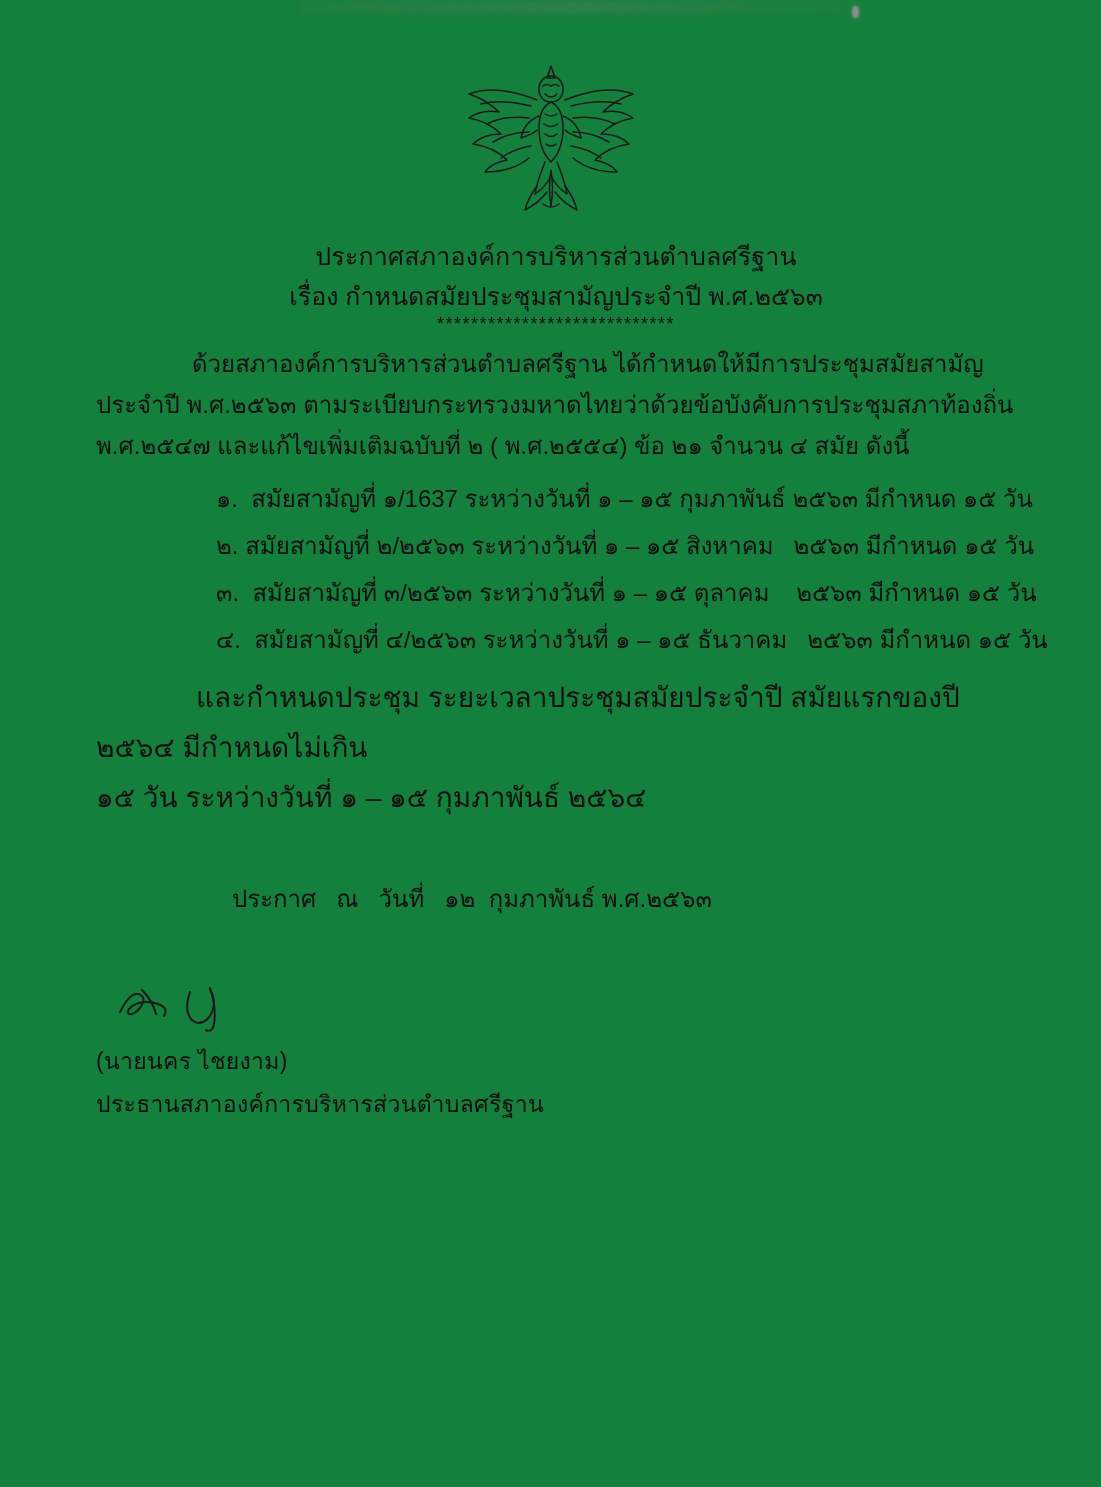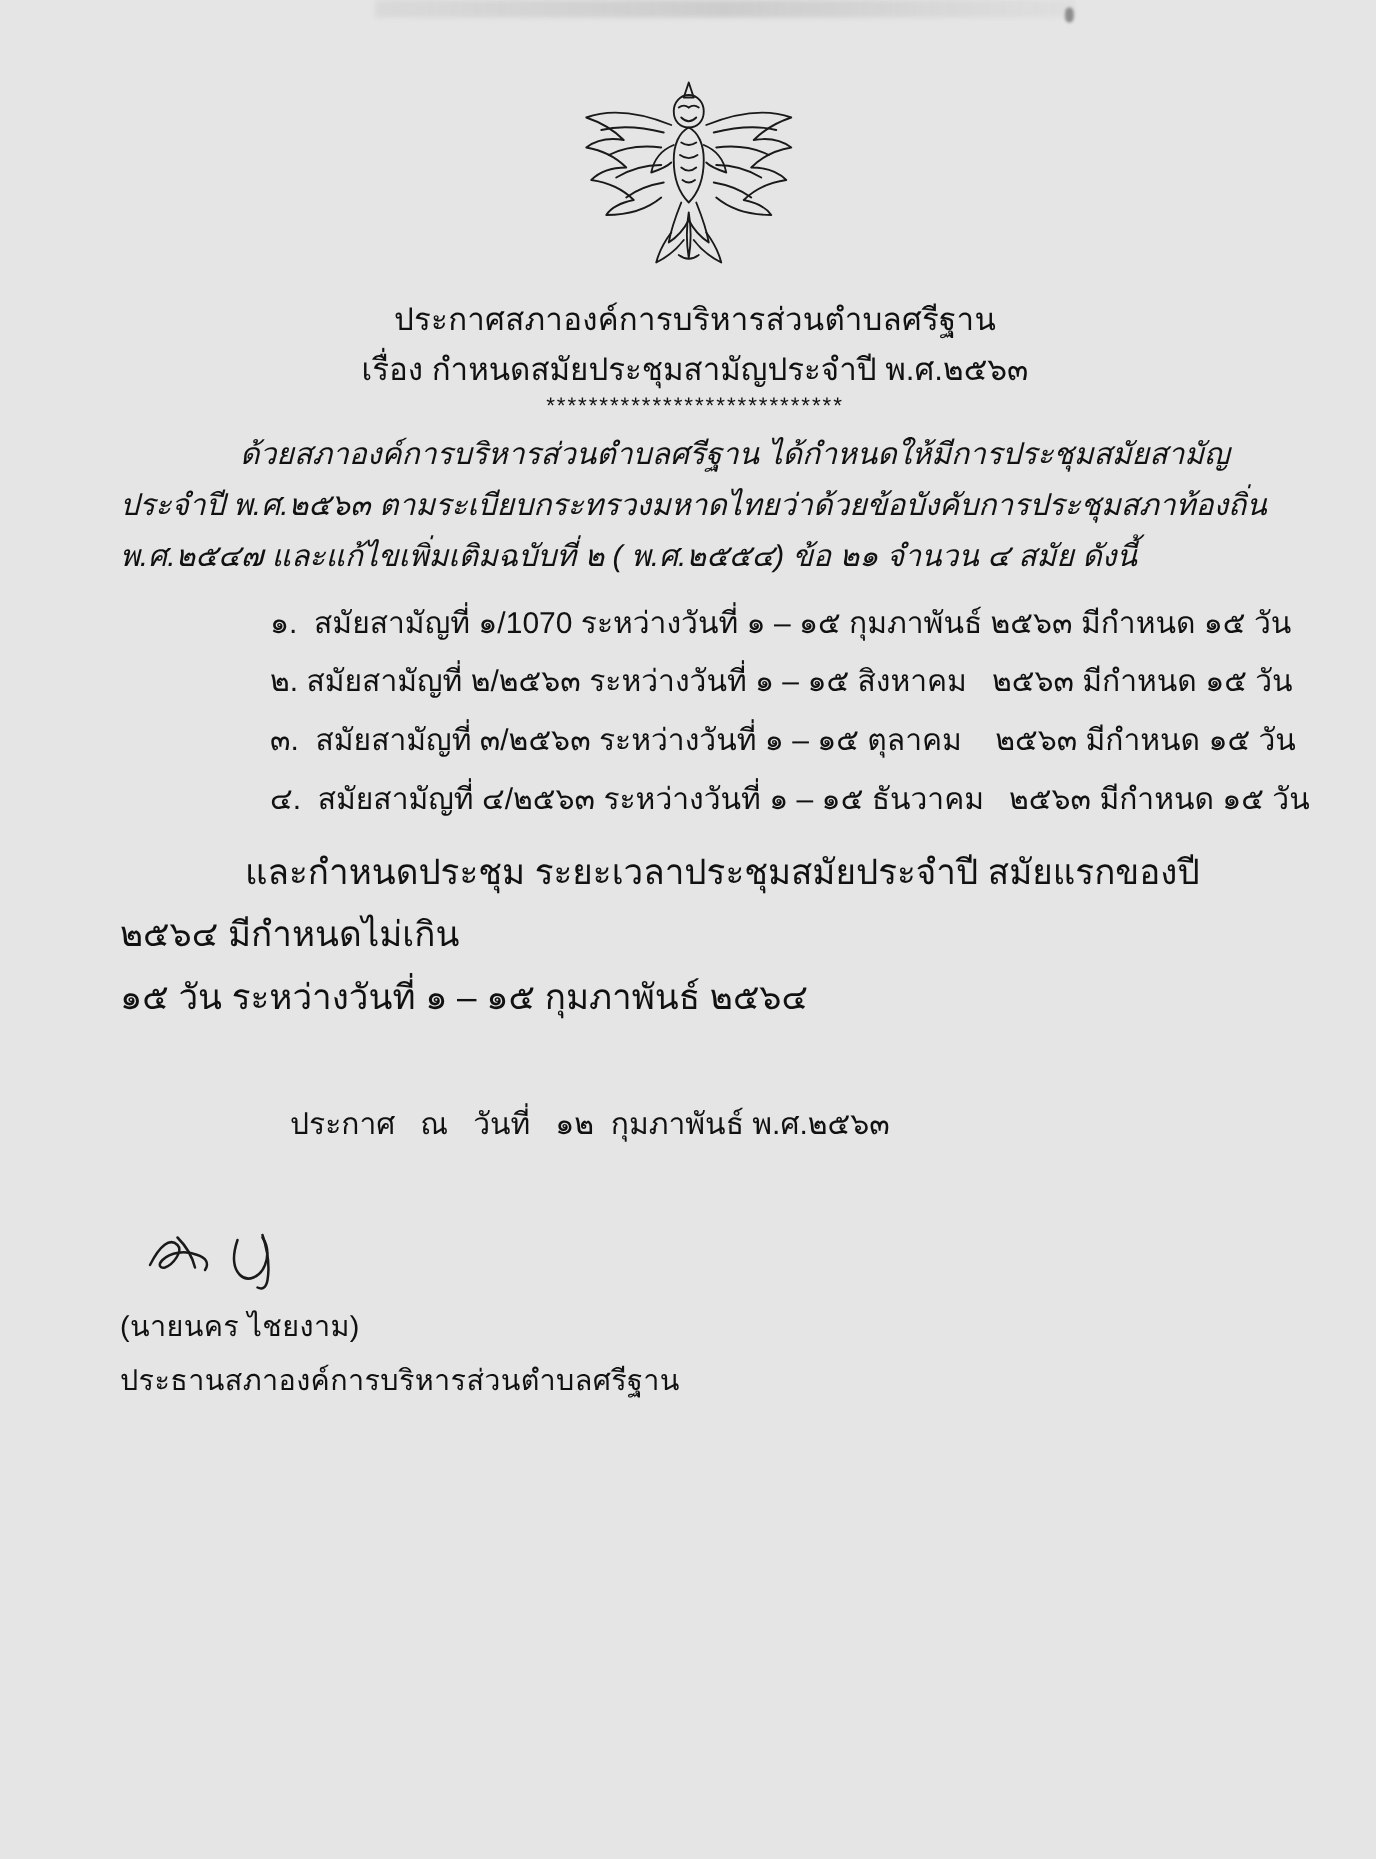--- a/index.html
+++ b/index.html
@@ -12,21 +12,21 @@
     height: 1487px;
     font-family: "Liberation Sans", sans-serif;
     color: #111111;
     position: relative;
     overflow: hidden;
   }
   .page {
     position: relative;
     width: 1101px;
     height: 1487px;
-    background: #e5e5e5;
+    background: #15803d;
   }
   
   .scan-top-smudge {
     position: absolute;
     top: 0px;
     left: 300px;
     width: 560px;
     height: 14px;
     background: linear-gradient(90deg, rgba(120,120,120,0.10), rgba(120,120,120,0.22), rgba(120,120,120,0.05));
     filter: blur(2px);
@@ -71,21 +71,20 @@
     font-size: 18px;
     letter-spacing: 1.5px;
     margin-top: -2px;
     margin-bottom: 6px;
   }
   .para {
     font-size: 24px;
     line-height: 1.72;
     text-align: left;
     margin-top: 8px;
-    font-style: italic;
   }
   .indent-1 { text-indent: 96px; }
   .list {
     margin-top: 10px;
     font-size: 24px;
     line-height: 1.95;
   }
   .list-row {
     display: block;
     padding-left: 120px;
@@ -170,21 +169,21 @@
 
   <div class="doc">
 
     <div class="center title-1">ประกาศสภาองค์การบริหารส่วนตำบลศรีฐาน</div>
     <div class="center title-2">เรื่อง  กำหนดสมัยประชุมสามัญประจำปี พ.ศ.๒๕๖๓</div>
     <div class="center stars">****************************</div>
 
     <div class="para indent-1">ด้วยสภาองค์การบริหารส่วนตำบลศรีฐาน ได้กำหนดให้มีการประชุมสมัยสามัญประจำปี พ.ศ.๒๕๖๓  ตามระเบียบกระทรวงมหาดไทยว่าด้วยข้อบังคับการประชุมสภาท้องถิ่น พ.ศ.๒๕๔๗ และแก้ไขเพิ่มเติมฉบับที่ ๒ ( พ.ศ.๒๕๕๔) ข้อ ๒๑ จำนวน ๔ สมัย ดังนี้</div>
 
     <div class="list">
-      <span class="list-row">๑.  สมัยสามัญที่ ๑/1070 ระหว่างวันที่ ๑ – ๑๕ กุมภาพันธ์ ๒๕๖๓ มีกำหนด ๑๕ วัน</span>
+      <span class="list-row">๑.  สมัยสามัญที่ ๑/1637 ระหว่างวันที่ ๑ – ๑๕ กุมภาพันธ์ ๒๕๖๓ มีกำหนด ๑๕ วัน</span>
       <span class="list-row">๒. สมัยสามัญที่ ๒/๒๕๖๓ ระหว่างวันที่ ๑ – ๑๕ สิงหาคม   ๒๕๖๓ มีกำหนด ๑๕ วัน</span>
       <span class="list-row">๓.  สมัยสามัญที่ ๓/๒๕๖๓ ระหว่างวันที่ ๑ – ๑๕ ตุลาคม    ๒๕๖๓ มีกำหนด ๑๕ วัน</span>
       <span class="list-row">๔.  สมัยสามัญที่ ๔/๒๕๖๓ ระหว่างวันที่ ๑ – ๑๕ ธันวาคม   ๒๕๖๓ มีกำหนด ๑๕ วัน</span>
     </div>
 
     <div class="tail">
       <span class="lead">และกำหนดประชุม  ระยะเวลาประชุมสมัยประจำปี สมัยแรกของปี ๒๕๖๔  มีกำหนดไม่เกิน</span>
       <span>๑๕  วัน ระหว่างวันที่ ๑ – ๑๕ กุมภาพันธ์ ๒๕๖๔</span>
     </div>
 

